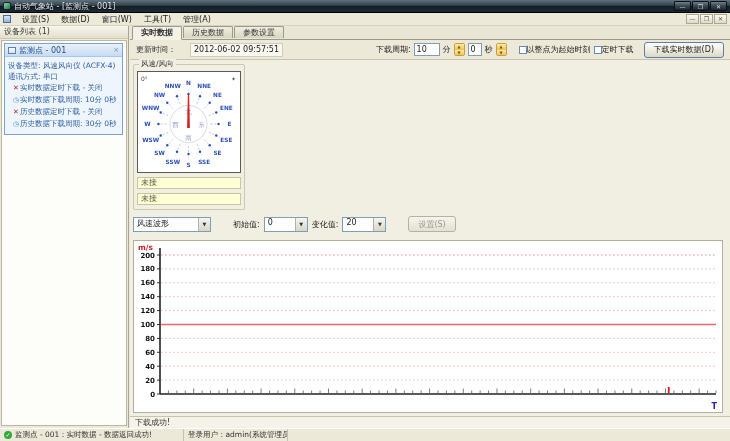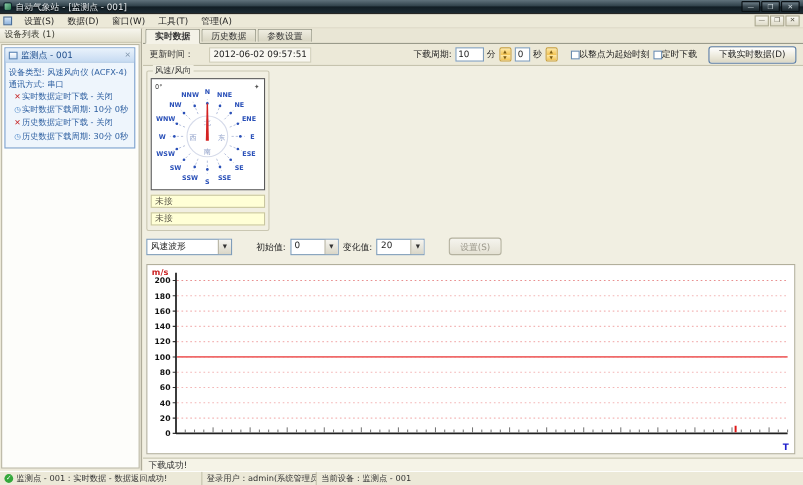--- a/index.html
+++ b/index.html
@@ -373,16 +373,13 @@
 </div>
 
 <div class="statusbar">
   <span class="sb-sec sb-1">
     <span class="ok-icon">✓</span>
     <span>监测点 - 001 : 实时数据 - 数据返回成功!</span>
   </span>
   <span class="sb-sec sb-2">
     <span>登录用户：admin(系统管理员)</span>
   </span>
-  <span class="sb-sec sb-3">
-    <span>当前设备：监测点 - 001</span>
-  </span>
 </div>
 
 </body></html>

